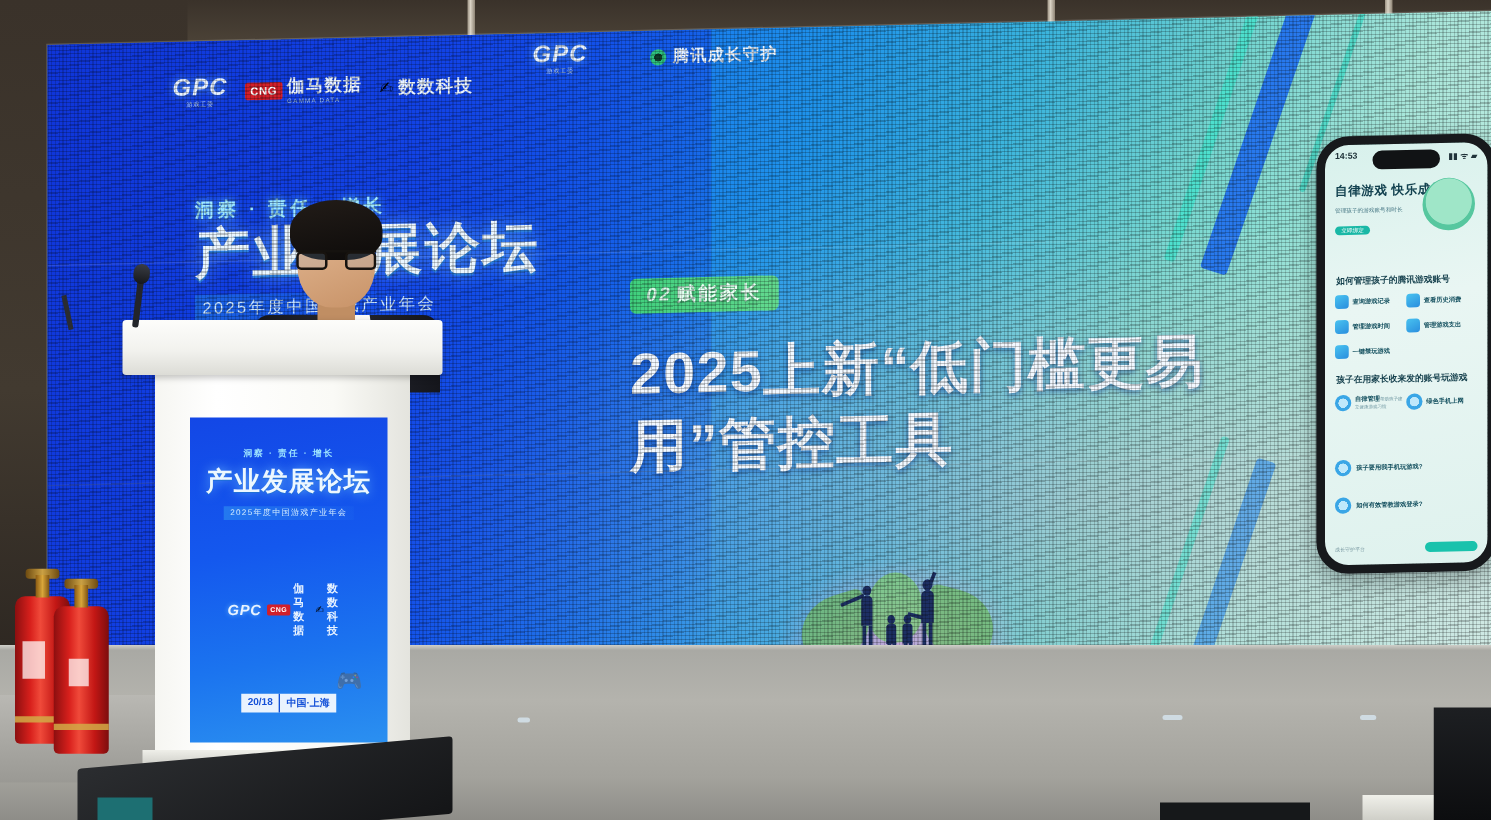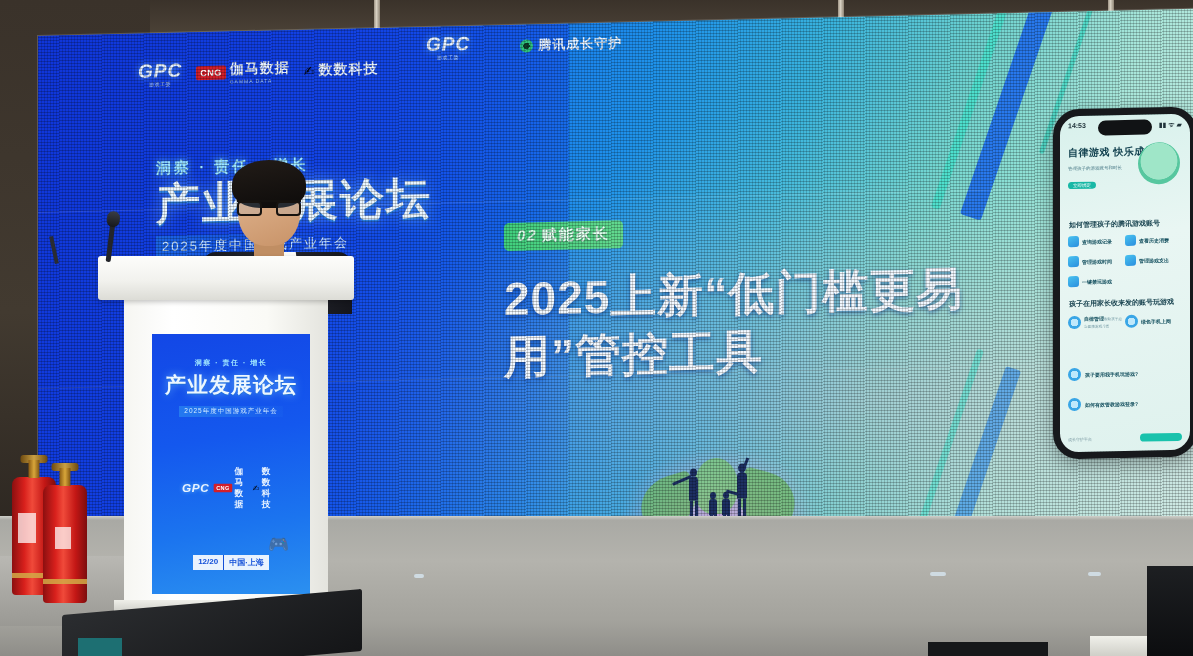--- a/index.html
+++ b/index.html
@@ -516,21 +516,21 @@
           <span class="cng-badge">CNG</span>
           <span class="nm">伽马数据</span>
         </div>
         <div class="logo-cn">
           <span class="hand-ico">✍</span>
           <span class="nm">数数科技</span>
         </div>
       </div>
       <div class="pad-ctrl">🎮</div>
       <div class="pod-date">
-        <span>12/20</span>
+        <span>20/18</span>
         <span class="b">中国·上海</span>
       </div>
     </div>
     <div class="pod-base"></div>
   </div>
 
   <div class="mic">
       <b></b>
     </div>
   <div class="mic2"></div>

